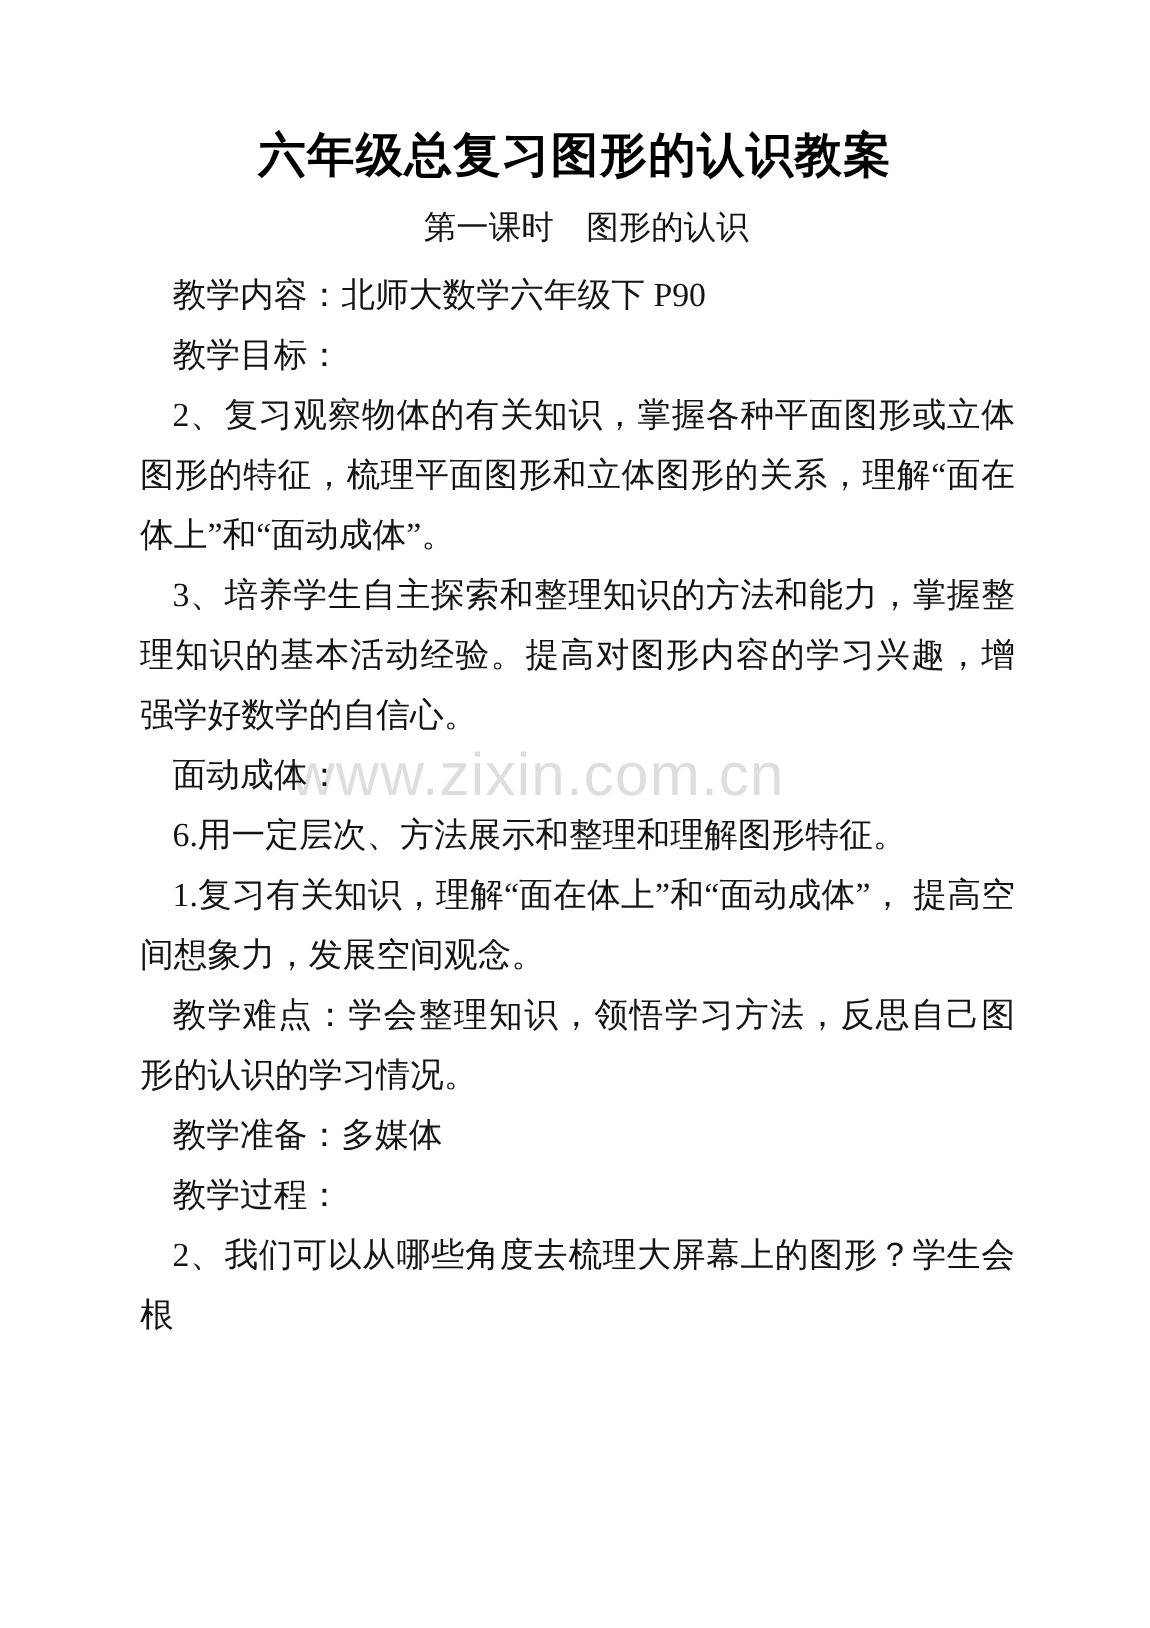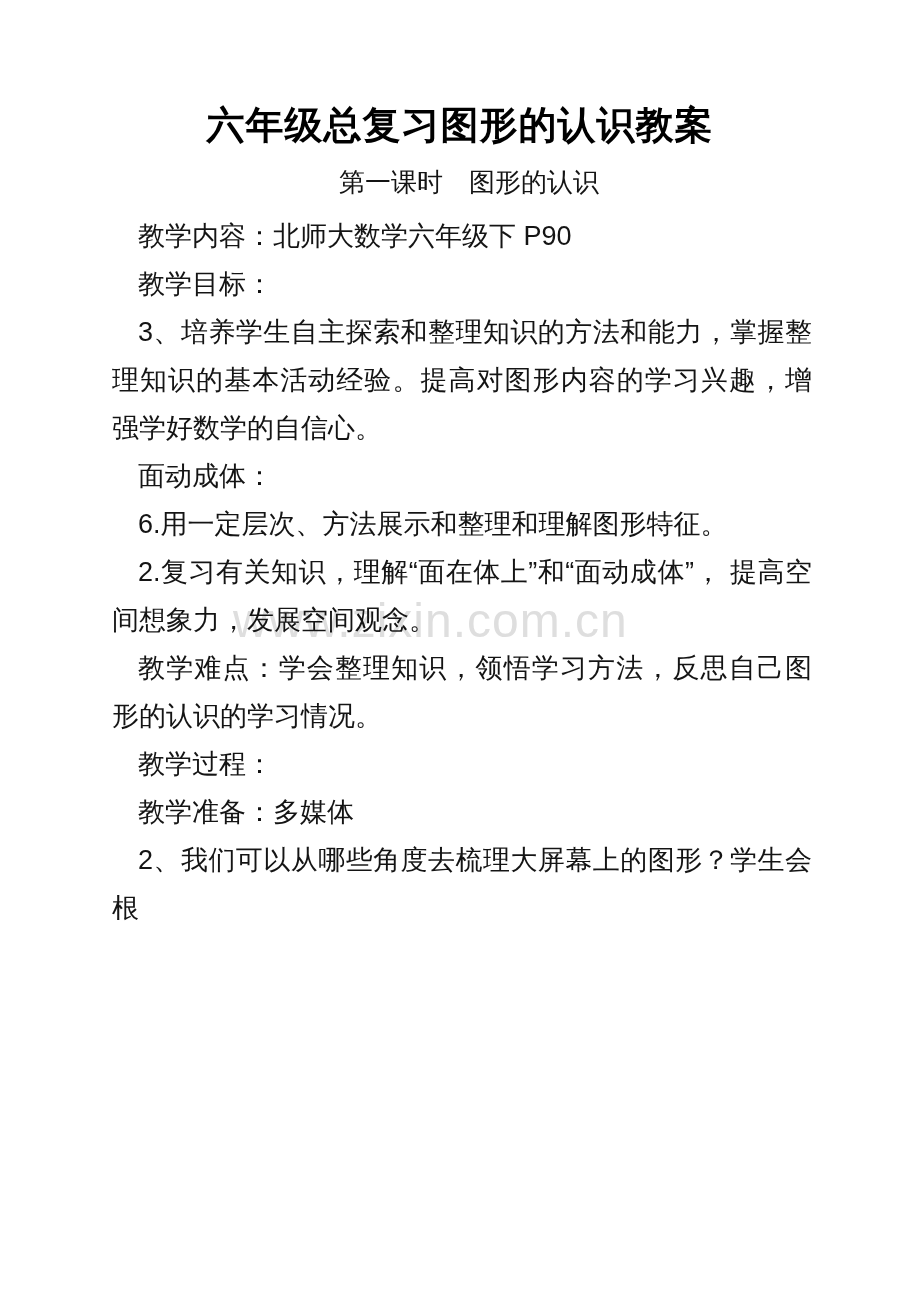--- a/index.html
+++ b/index.html
@@ -34,21 +34,21 @@
     line-height: 40px;
     text-align: center;
     color: #141414;
     padding-left: 18px;
   }
   .doc-body {
     position: relative;
     z-index: 1;
     width: 700px;
     margin: 10px 0 0 112px;
-    font-family: Liberation Sans, sans-serif;
+    font-family: Liberation Serif, serif;
     font-size: 27px;
     line-height: 48px;
     text-align: justify;
     text-justify: inter-ideograph;
   }
   .doc-body p {
     margin: 0;
     text-indent: 26px;
   }
   .watermark {
@@ -70,22 +70,23 @@
 <div class="page">
   <div class="watermark">www.zixin.com.cn</div>
 
   <h1 class="doc-title">六年级总复习图形的认识教案</h1>
 
   <h2 class="doc-subtitle">第一课时　图形的认识</h2>
 
   <div class="doc-body">
       <p>教学内容：北师大数学六年级下 P90</p>
       <p>教学目标：</p>
+      <p>2、复习观察物体的有关知识，掌握各种平面图形或立体图形的特征，梳理平面图形和立体图形的关系，理解“面在体上”和“面动成体”。</p>
       <p>3、培养学生自主探索和整理知识的方法和能力，掌握整理知识的基本活动经验。提高对图形内容的学习兴趣，增强学好数学的自信心。</p>
       <p>面动成体：</p>
       <p>6.用一定层次、方法展示和整理和理解图形特征。</p>
-      <p>2.复习有关知识，理解“面在体上”和“面动成体”， 提高空间想象力，发展空间观念。</p>
+      <p>1.复习有关知识，理解“面在体上”和“面动成体”， 提高空间想象力，发展空间观念。</p>
       <p>教学难点：学会整理知识，领悟学习方法，反思自己图形的认识的学习情况。</p>
+      <p>教学准备：多媒体</p>
       <p>教学过程：</p>
-      <p>教学准备：多媒体</p>
       <p>2、我们可以从哪些角度去梳理大屏幕上的图形？学生会根</p>
     </div>
 </div>
 
 </body></html>

